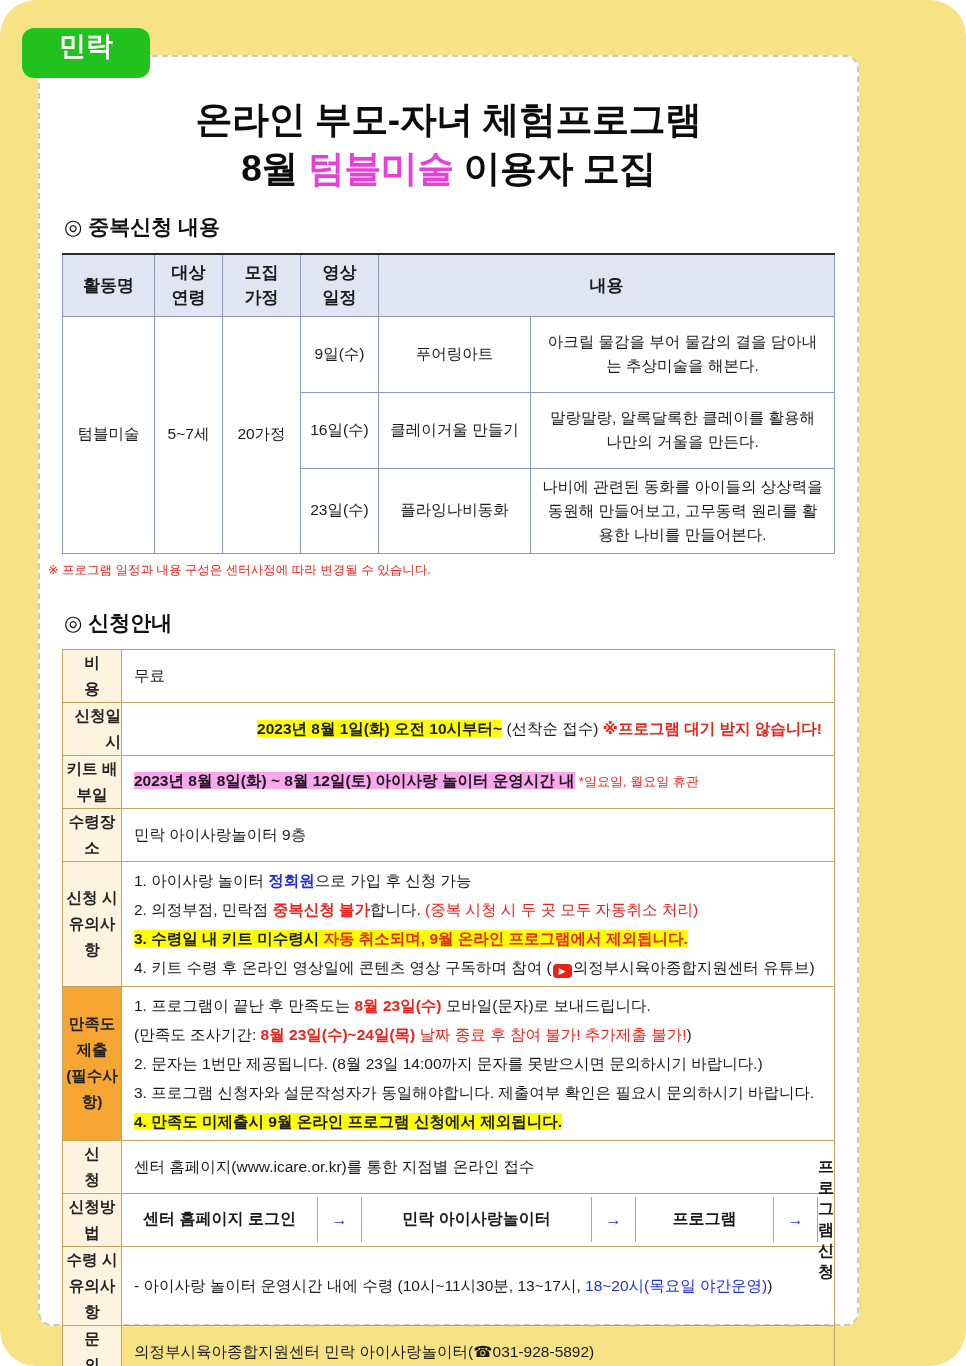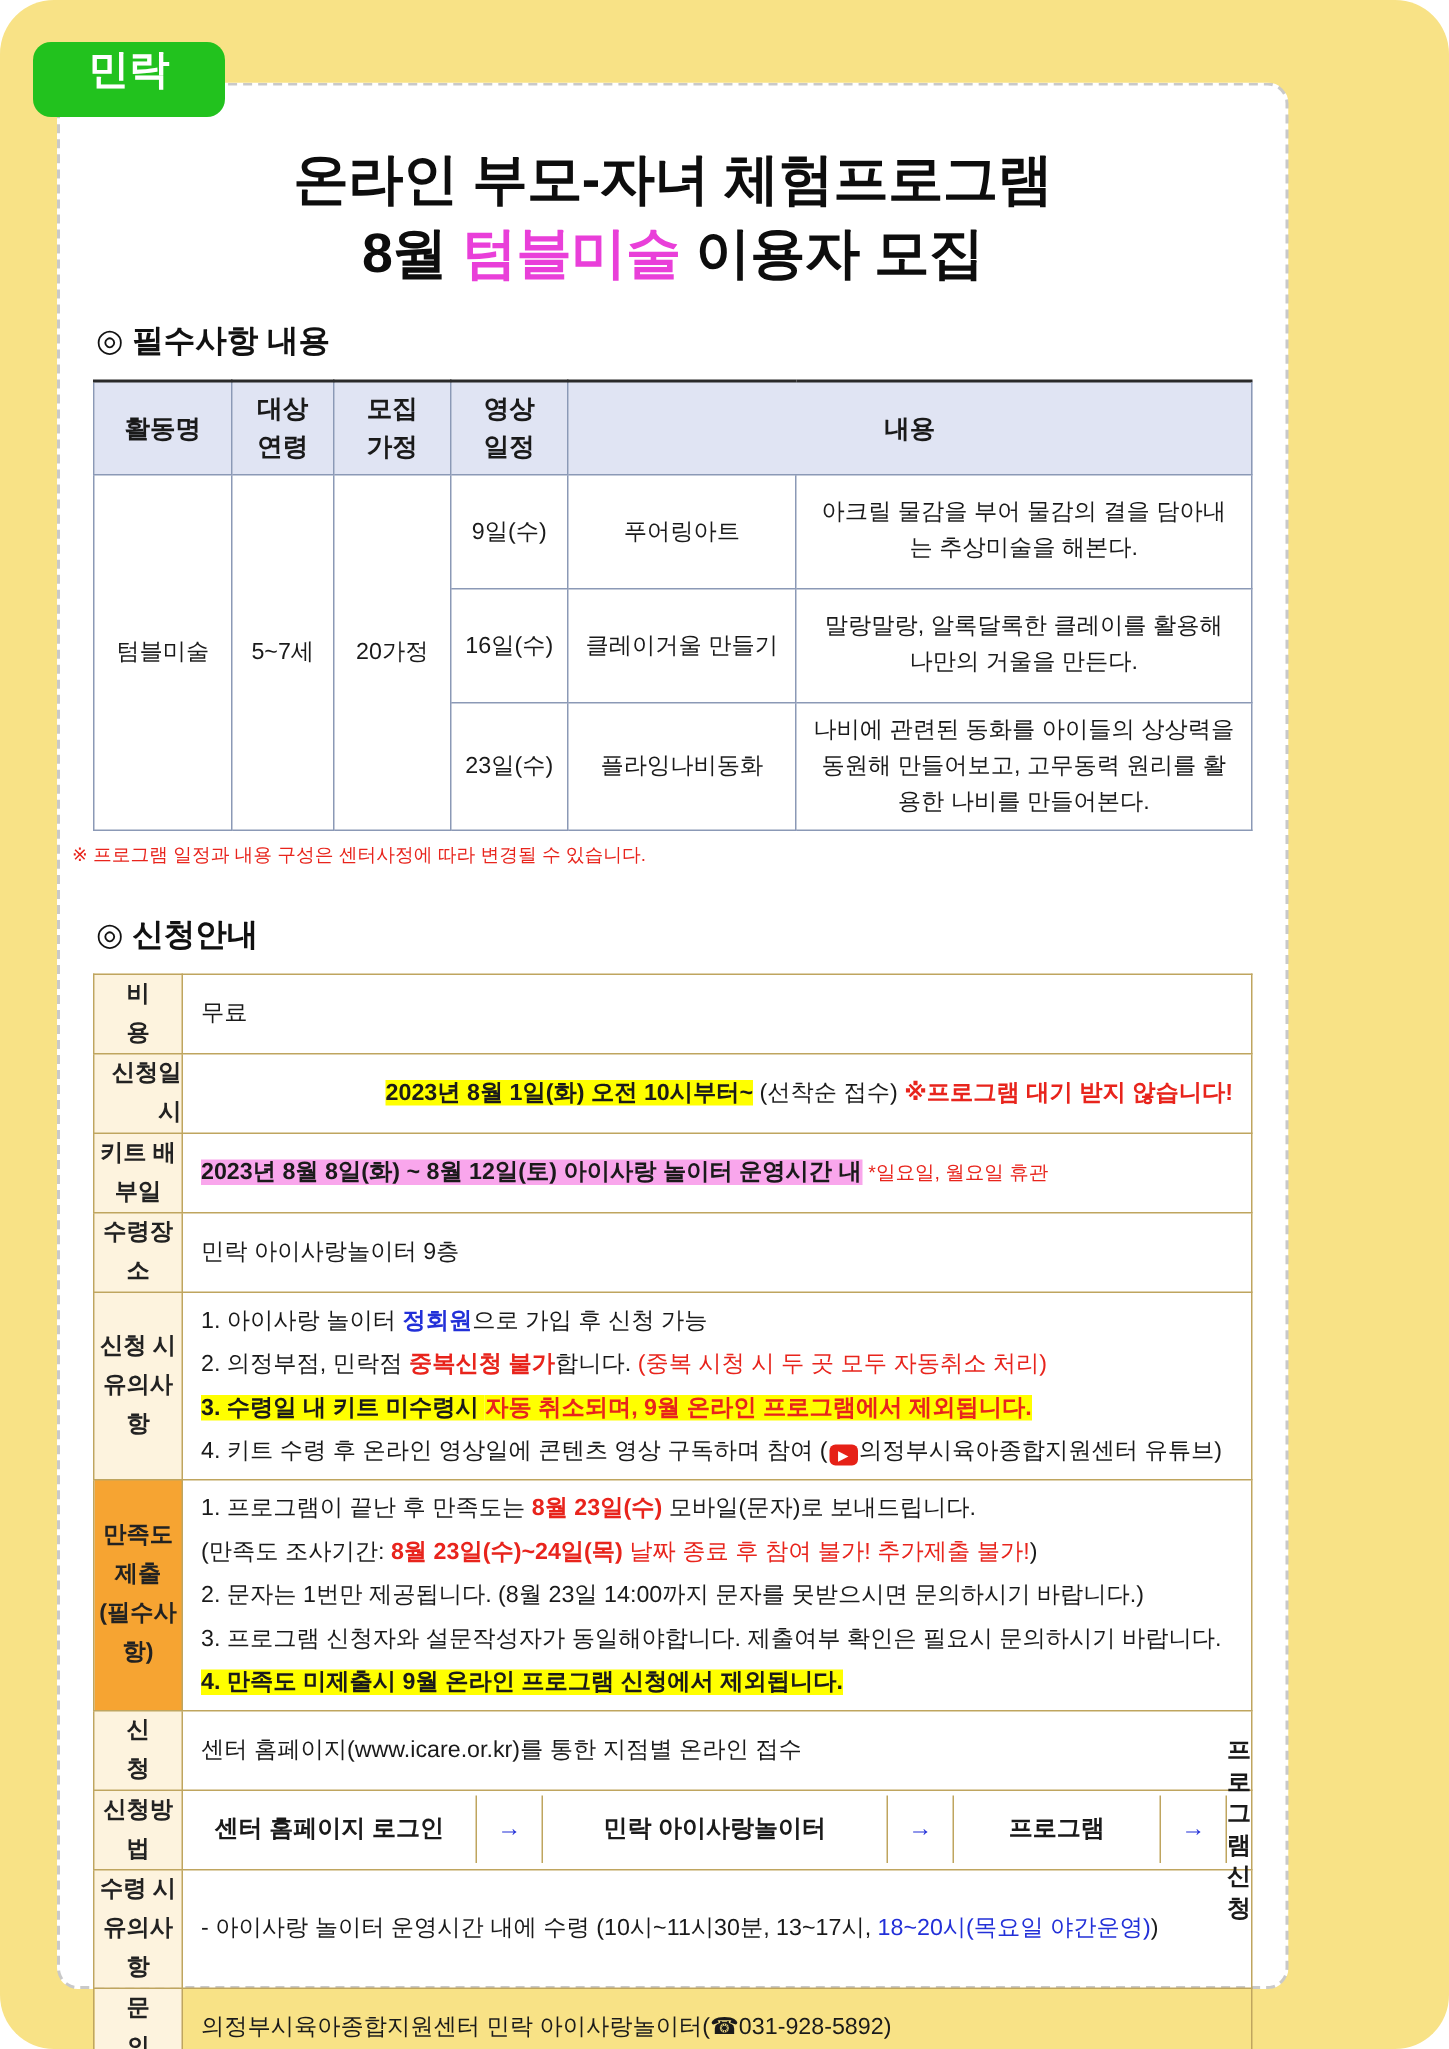--- a/index.html
+++ b/index.html
@@ -174,21 +174,21 @@
   <span>민락</span>
 </div>
 
 <div class="card">
 
   <div class="title">
     <div>온라인 부모-자녀 체험프로그램</div>
     <div><span>8월 </span><span class="magenta">텀블미술</span><span> 이용자 모집</span></div>
   </div>
 
-  <div class="section-head">◎ 필수사항 내용</div>
+  <div class="section-head">◎ 중복신청 내용</div>
 
   <table class="program">
     <tbody>
         <tr>
       <th class="col-activity">활동명</th>
       <th class="col-age">대상
 연령</th>
       <th class="col-fam">모집
 가정</th>
       <th class="col-date">영상

